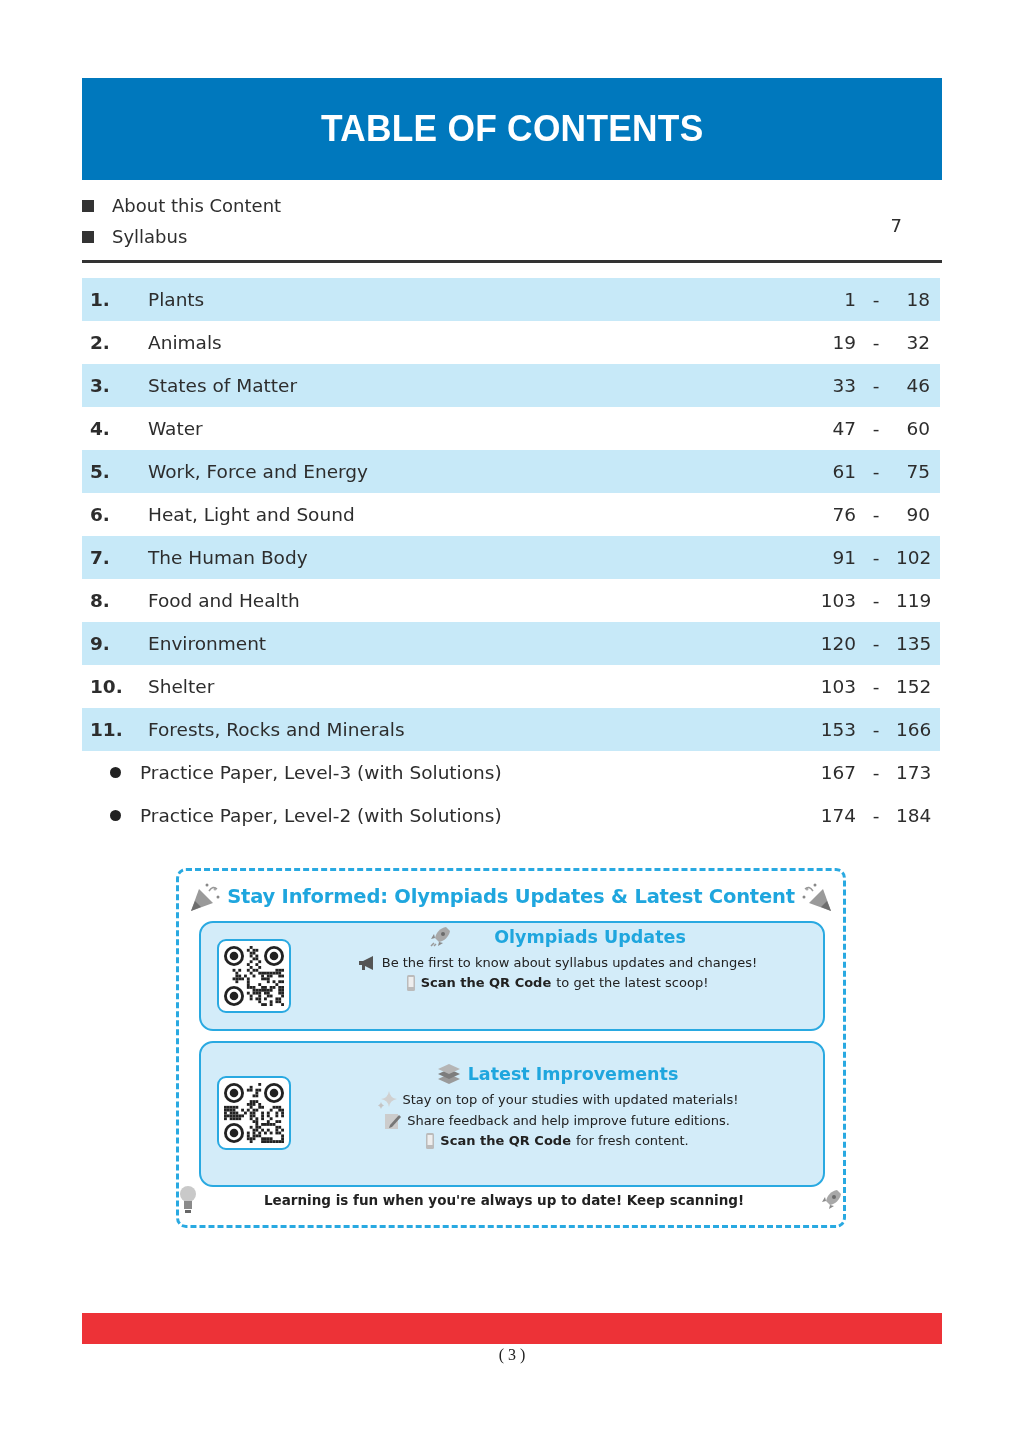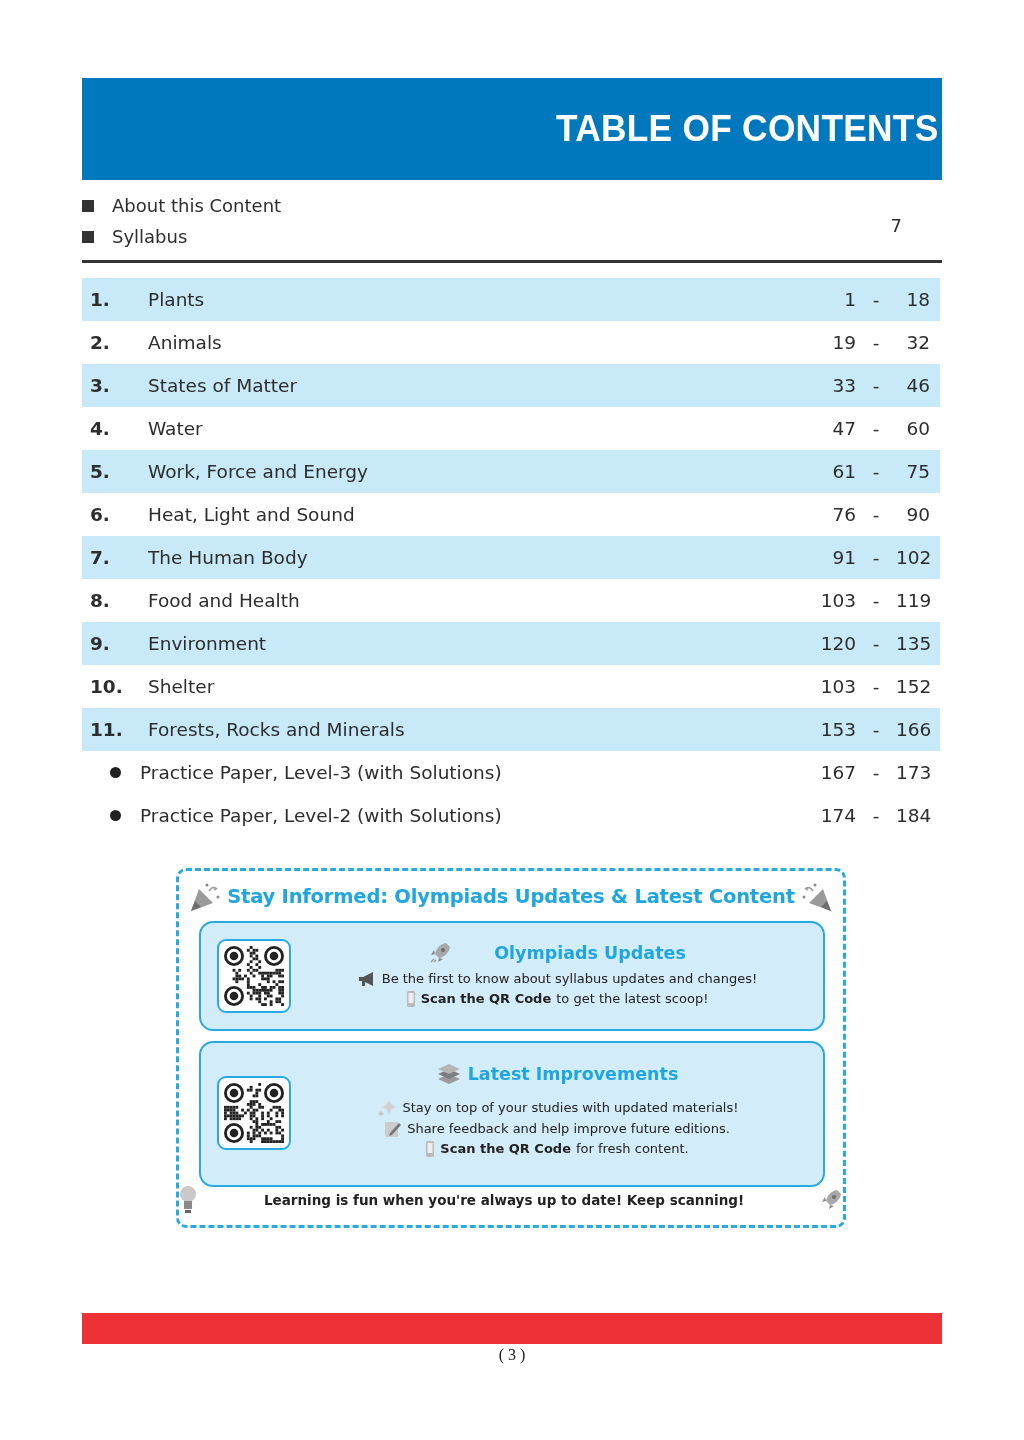--- a/index.html
+++ b/index.html
@@ -1,18 +1,18 @@
 <!DOCTYPE html>
 <html><head>
 <meta charset="utf-8">
 <style>
   html, body { margin: 0; padding: 0; background: #ffffff; }
   body { width: 1024px; height: 1440px; position: relative; font-family: "DejaVu Sans", sans-serif; color: #2b2b2b; overflow: hidden; }
 
-  .header-band { position: absolute; left: 82px; top: 78px; width: 860px; height: 102px; background: #0078bd; display: flex; align-items: center; justify-content: flex-end; }
+  .header-band { position: absolute; left: 82px; top: 78px; width: 860px; height: 102px; background: #0078bd; display: flex; align-items: center; justify-content: center; }
   .header-title { color: #ffffff; font-family: "Liberation Sans", sans-serif; font-weight: bold; font-size: 36px; letter-spacing: 0.3px; transform: scaleX(0.98); }
 
   .prelims { position: absolute; left: 82px; top: 192px; width: 860px; height: 64px; }
   .prelim-item { position: absolute; left: 0; display: flex; align-items: center; font-size: 18px; color: #2e2e2e; }
   .prelim-item .sq { width: 12px; height: 12px; background: #333333; margin-right: 18px; }
   .prelim-item.i0 { top: 3px; }
   .prelim-item.i1 { top: 34px; }
   .prelim-page { position: absolute; right: 40px; top: 23px; font-size: 18px; color: #2e2e2e; }
   .rule { position: absolute; left: 82px; top: 260px; width: 860px; height: 3px; background: #333333; }
 
@@ -37,21 +37,21 @@
   .card { position: absolute; left: 20px; width: 626px; background: #d3ecf9; border: 2.5px solid #29a9e1; border-radius: 14px; box-sizing: border-box; }
   .card.c1 { top: 50px; height: 110px; }
   .card.c2 { top: 170px; height: 146px; }
   .qr { position: absolute; left: 16px; width: 74px; height: 74px; background: #ffffff; border: 2.5px solid #29a9e1; border-radius: 9px; box-sizing: border-box; padding: 5px; }
   .card.c1 .qr { top: 16px; }
   .card.c2 .qr { top: 33px; }
   .qr svg { width: 100%; height: 100%; display: block; }
 
   .card-body { position: absolute; left: 100px; right: 10px; top: 0; bottom: 0; text-align: center; font-size: 13.5px; color: #222; font-family: "DejaVu Sans", sans-serif; }
   .card-title { font-weight: bold; font-size: 17.5px; color: #1fa6de; display: flex; align-items: center; justify-content: center; gap: 6px; }
-  .card.c1 .card-title { margin-top: 18px; gap: 42px; }
+  .card.c1 .card-title { margin-top: 2px; gap: 42px; }
   .card.c2 .card-title { margin-top: 20px; }
   .line { display: flex; align-items: center; justify-content: center; gap: 5px; line-height: 20px; font-size: 13px; }
   .line b { font-weight: bold; }
   .ico { display: inline-block; width: 16px; height: 16px; flex: none; }
 
   .promo-foot { position: absolute; left: 0; right: 0; bottom: 10px; display: flex; justify-content: space-between; align-items: center; gap: 8px; font-weight: bold; font-size: 13.5px; color: #222; }
 
   .footer-band { position: absolute; left: 82px; top: 1313px; width: 860px; height: 31px; background: #ed3237; }
   .page-num { position: absolute; left: 0; right: 0; top: 1346px; text-align: center; font-family: "Liberation Serif", serif; font-size: 16px; color: #222; }
 </style>
@@ -503,21 +503,21 @@
     </div>
     <div class="card-body">
       <div class="card-title">
         <svg class="ico" style="width:26px;height:22px" viewBox="0 0 26 22">
           <path d="M2 16 l11 -5 11 5 -11 5 z" fill="#9a9a9a"></path>
           <path d="M2 11 l11 -5 11 5 -11 5 z" fill="#7d7d7d"></path>
           <path d="M2 6 l11 -5 11 5 -11 5 z" fill="#b5b5b5"></path>
         </svg>
         <span>Latest Improvements</span>
       </div>
-      <div class="line" style="margin-top:12px">
+      <div class="line" style="margin-top:4px">
         <svg class="ico" style="width:22px;height:22px" viewBox="0 0 22 22">
           <path d="M13 2 q1 7 8 8 q-7 1 -8 8 q-1 -7 -8 -8 q7 -1 8 -8 z" fill="#d0d0d0"></path>
           <path d="M5 13 q0.5 3 3 3.5 q-2.5 0.5 -3 3.5 q-0.5 -3 -3 -3.5 q2.5 -0.5 3 -3.5 z" fill="#c4c4c4"></path>
         </svg>
         <span>Stay on top of your studies with updated materials!</span>
       </div>
       <div class="line">
         <svg class="ico" style="width:18px;height:18px" viewBox="0 0 18 18">
           <rect x="1" y="2" width="13" height="15" fill="#ccc"></rect>
             <path d="M6 13 l9 -10 2 2 -9 10 -3 1 z" fill="#777"></path>

